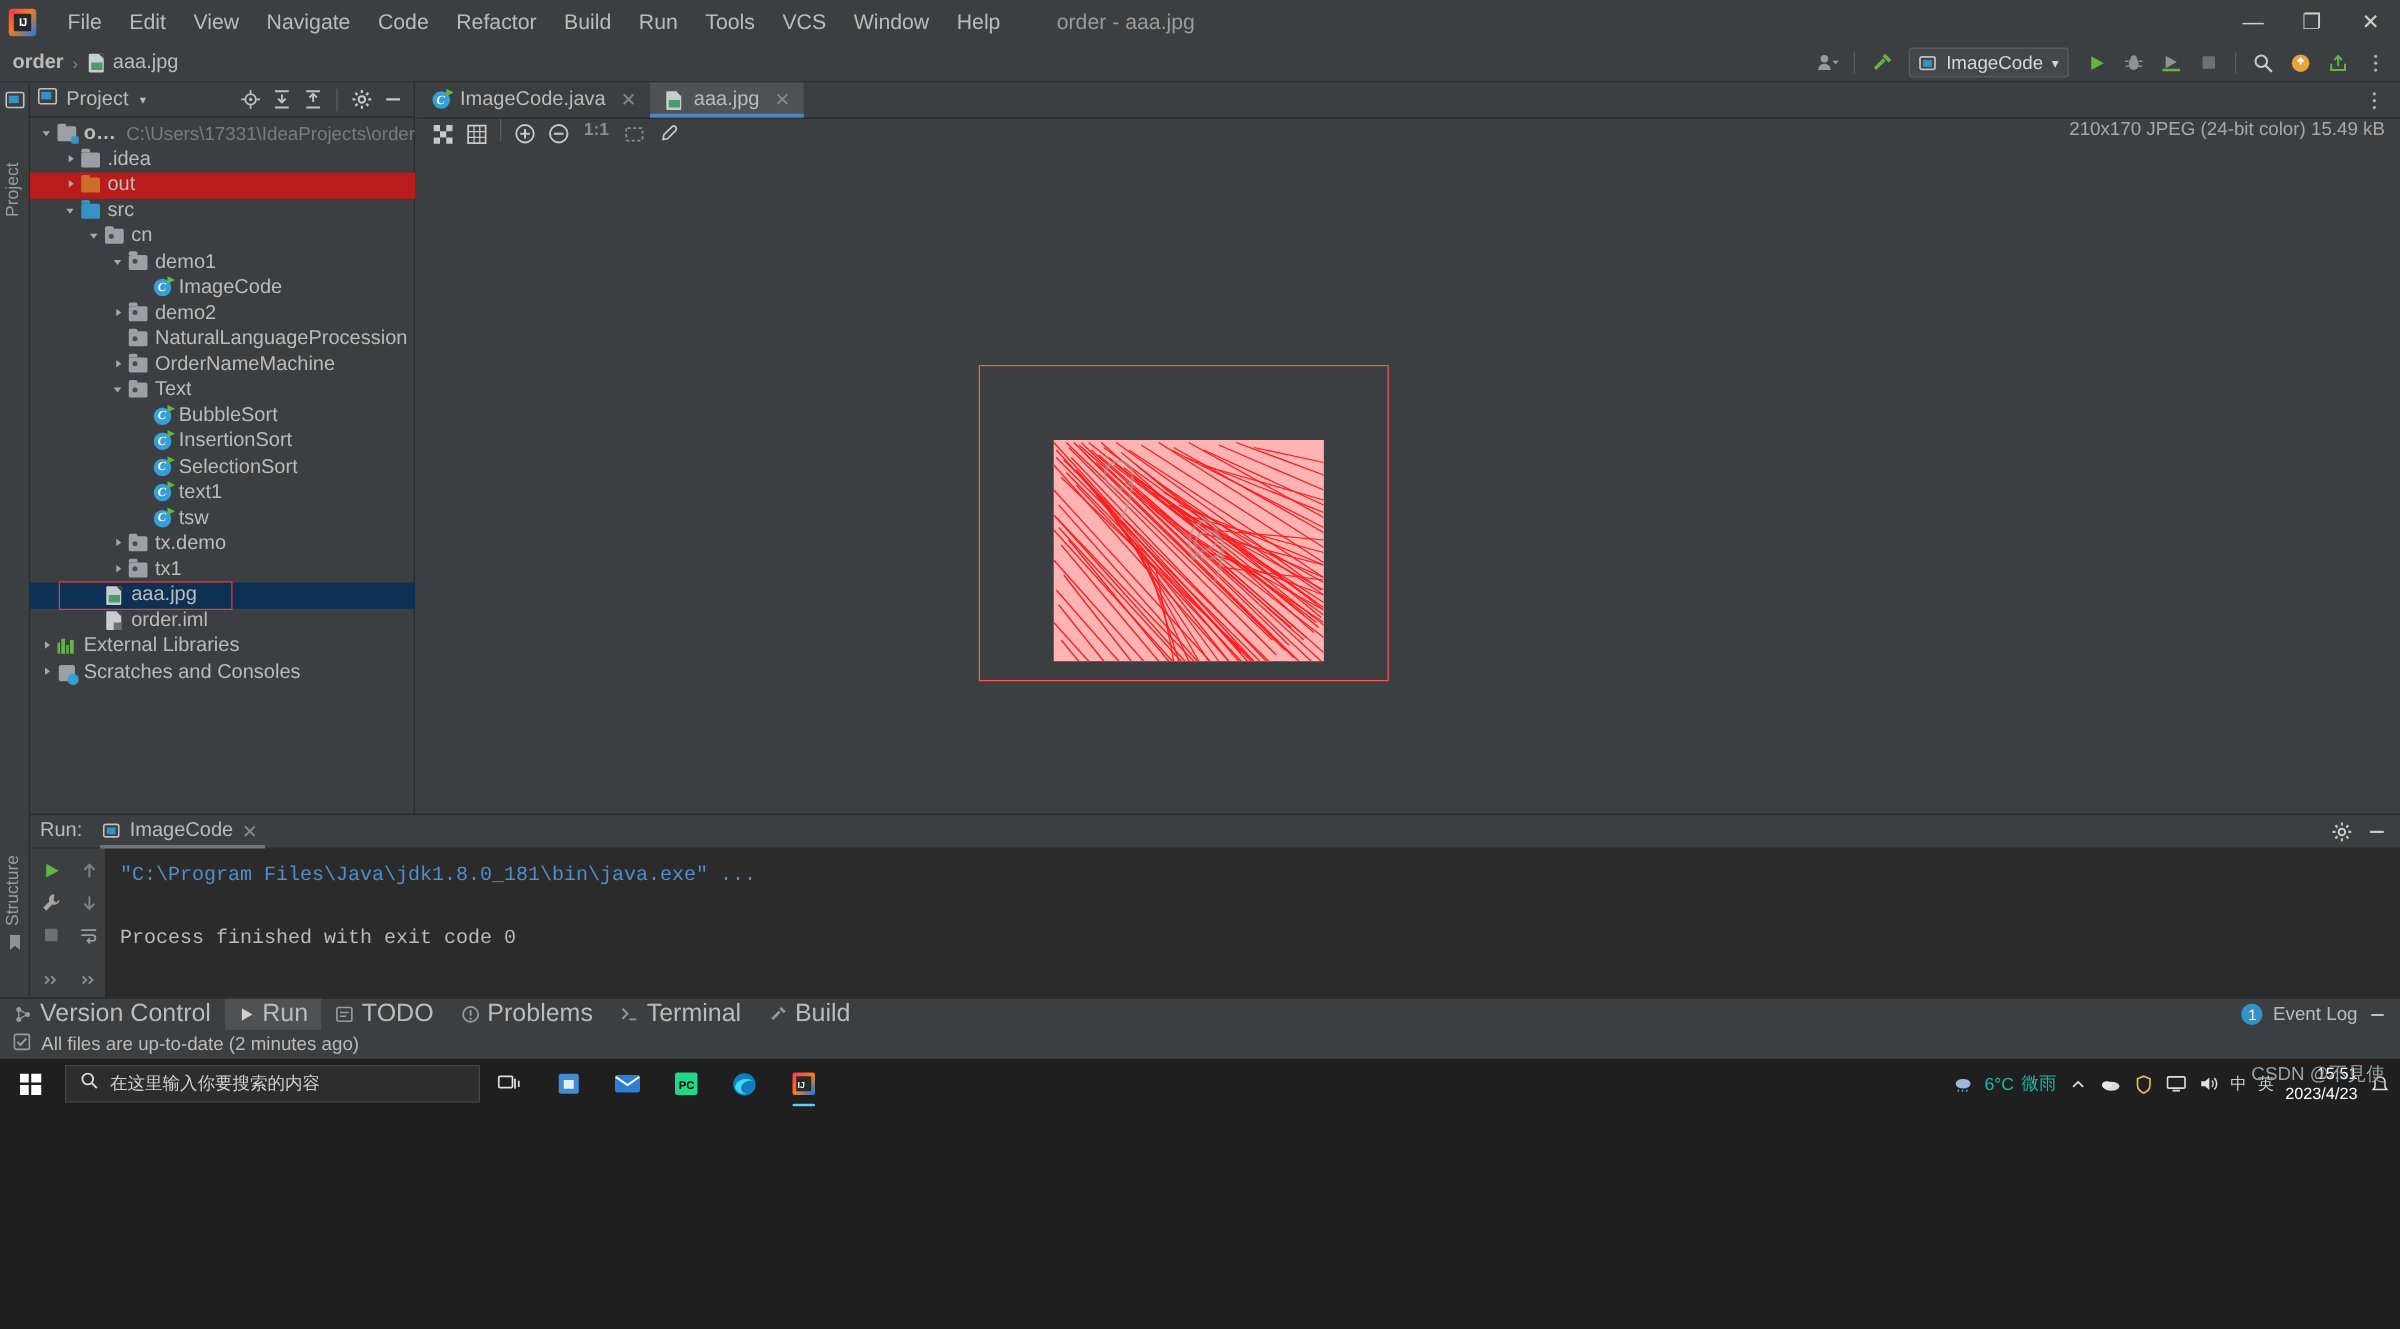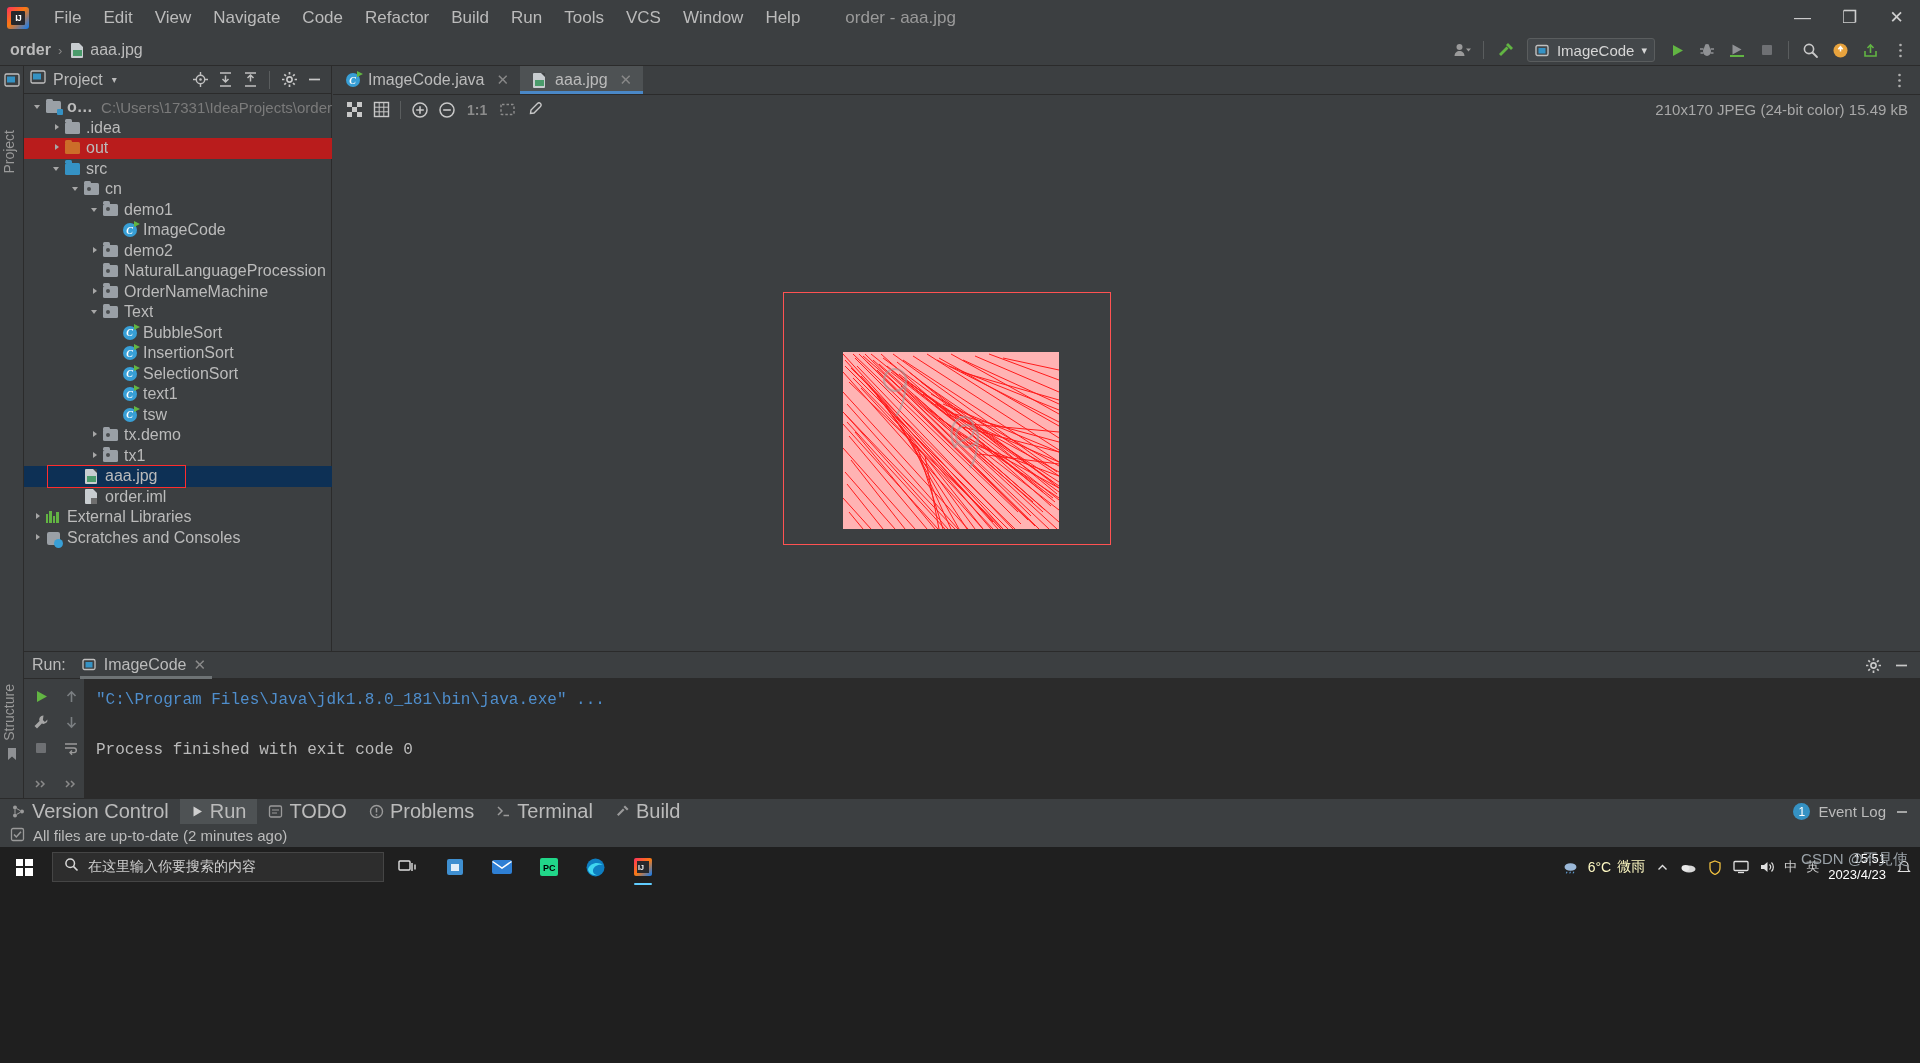--- a/index.html
+++ b/index.html
@@ -123,21 +123,21 @@
   #tabs { height:29px; display:flex; align-items:stretch; border-bottom:1px solid #2b2b2b;
     background:#3c3f41; }
   .tab { display:flex; align-items:center; gap:7px; padding:0 11px; font-size:16px;
     color:#bbbbbb; position:relative; }
   .tab.active { background:#4e5254; }
   .tab.active::after { content:""; position:absolute; left:0; bottom:0; width:100%; height:3px;
     background:#4a88c7; }
   .tab .x { color:#888; font-size:15px; margin-left:5px; }
   #tabs-right { margin-left:auto; display:flex; align-items:center; padding-right:8px; }
 
-  #imgtoolbar { height:29px; display:flex; align-items:center; gap:1px; padding-left:8px; }
+  #imgtoolbar { height:29px; display:flex; align-items:flex-start; gap:1px; padding-left:8px; }
   .itb { width:26px; height:24px; display:flex; align-items:center; justify-content:center; }
   #ratio { font-size:14px; color:#8c8c8c; font-weight:bold; margin:0 6px; }
   #fileinfo { margin-left:auto; font-size:15px; color:#a8a8a8; padding-right:12px; }
 
   #canvas { position:absolute; left:0; top:58px; width:1587px; height:527px;
     background:#3c3f41; }
   #img-frame { position:absolute; left:450px; top:168px; width:328px; height:253px;
     border:1.5px solid #ff5252; }
   #img-inner { position:absolute; left:510px; top:228px; width:216px; height:177px;
     background:#ffb3b3; overflow:hidden; }
@@ -188,21 +188,21 @@
   #winlogo i { background:#ffffff; display:block; }
   #searchbox { width:332px; height:30px; background:#2d2d2d; border:1px solid #454545;
     display:flex; align-items:center; gap:9px; padding:0 11px; margin-left:4px; }
   #searchbox .ph { font-size:14px; color:#cfcfcf; }
   .tbapp { width:47px; height:40px; display:flex; align-items:center; justify-content:center;
     position:relative; }
   .tbapp.run::after { content:""; position:absolute; bottom:2px; left:50%; transform:translateX(-50%);
     width:18px; height:2.5px; background:#60cdff; border-radius:2px; }
   #tray { margin-left:auto; display:flex; align-items:center; gap:9px; padding-right:8px;
     font-size:13px; color:#e6e6e6; }
-  #weather { display:flex; align-items:center; gap:6px; font-size:14px; color:#fef9c3; }
+  #weather { display:flex; align-items:center; gap:6px; font-size:14px; color:#14b8a6; }
   #clock { text-align:right; line-height:1.2; font-size:13px; color:#fff; }
   #wm { font-size:13px; color:#cfcfcf; }
   .tray-ico { width:17px; height:17px; display:flex; align-items:center; justify-content:center; }
 </style>
 </head>
 <body>
 
 <div id="titlebar">
   <div id="ij-logo">
     <span class="ij-txt">IJ</span>

